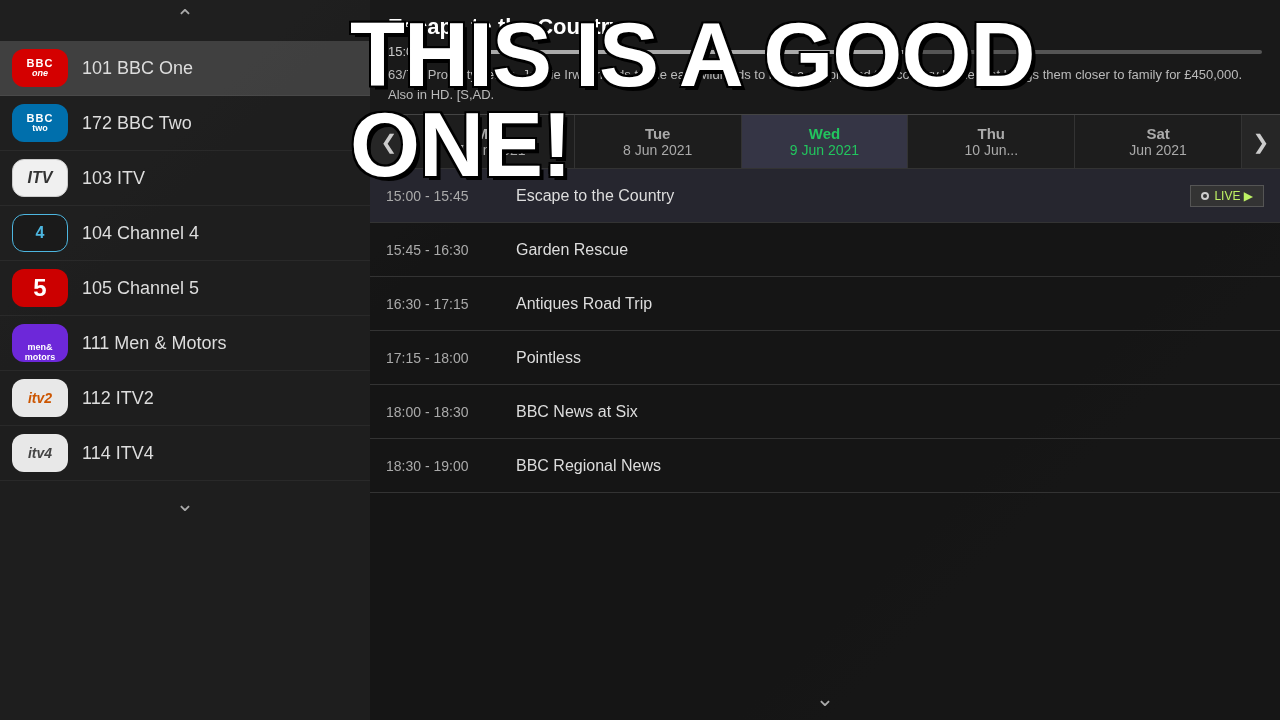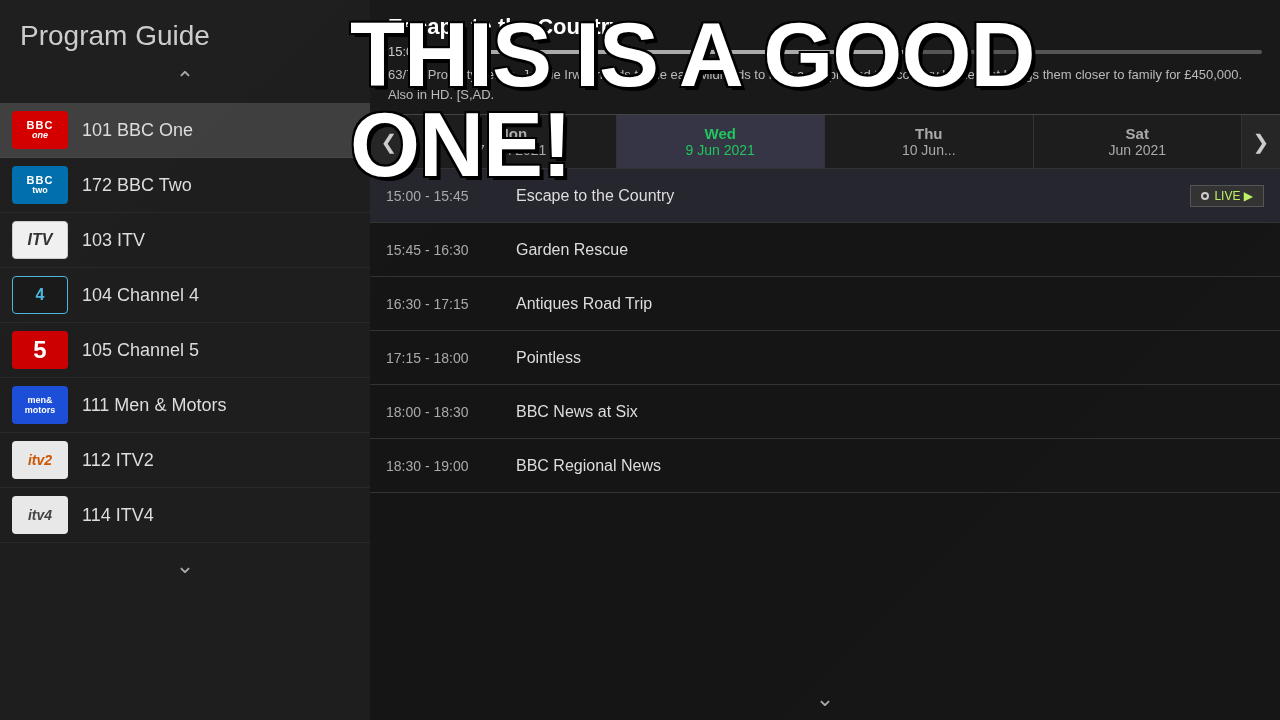--- a/index.html
+++ b/index.html
@@ -59,37 +59,37 @@
       transition: background 0.2s;
     }
 
     .channel-item.active {
       background: rgba(255,255,255,0.15);
     }
 
     .channel-logo {
       width: 56px;
       height: 38px;
-      border-radius: 4px;
+      border-radius: 12px;
       display: flex;
       align-items: center;
       justify-content: center;
       font-size: 11px;
       font-weight: bold;
       flex-shrink: 0;
       margin-right: 14px;
       overflow: hidden;
     }
 
     .logo-bbc1 { background: #d40000; color: white; font-size: 10px; }
     .logo-bbc2 { background: #006fac; color: white; font-size: 10px; }
     .logo-itv  { background: #f0f0f0; color: #333; border: 1px solid #ccc; }
     .logo-ch4  { background: #1a1a1a; color: #4db6e0; border: 1px solid #4db6e0; }
     .logo-ch5  { background: #cc0000; color: white; font-size: 20px; font-weight: 900; }
-    .logo-men  { background: #1d4ed8; color: white; font-size: 9px; }
+    .logo-men  { background: #6d28d9; color: white; font-size: 9px; align-items: flex-end; }
     .logo-itv2 { background: #e8e8e8; color: #cc5500; font-weight: 900; }
     .logo-itv3 { background: #e8e8e8; color: #006688; font-weight: 900; }
     .logo-itv4 { background: #e8e8e8; color: #444; font-weight: 900; }
 
     .channel-name {
       color: #dddddd;
       font-size: 18px;
     }
 
     .chevron-down {
@@ -335,21 +335,20 @@
 </head>
 <body>
 
 <div class="bg-overlay"></div>
 
 <div class="headline-overlay">
   <div class="headline-text">THIS IS A GOOD ONE!</div>
 </div>
 
 <div class="left-panel">
-  <h1 class="program-guide-title">Program Guide</h1>
   <div class="chevron-up">⌃</div>
   <ul class="channel-list">
 
   <li class="channel-item active">
         <div class="channel-logo logo-bbc1">
           <div class="bbc1-logo">
             <span class="bbc-text">BBC</span>
             <span class="one-text">one</span>
           </div>
         </div>
@@ -415,20 +414,21 @@
       </div>
     </div>
     <div class="program-detail-desc">63/70. Property series. Jonnie Irwin heads to the east Midlands to help a couple find the country home that brings them closer to family for £450,000. Also in HD. [S,AD.</div>
   </div>
 
   <div class="date-nav">
     <div class="nav-arrow">❮</div>
     <div class="date-tabs">
 
     <div class="date-tab"><span class="day-name">Mon</span><span>7 Jun 2021</span></div>
+        <div class="date-tab"><span class="day-name">Tue</span><span>8 Jun 2021</span></div>
         <div class="date-tab active"><span class="day-name">Wed</span><span>9 Jun 2021</span></div>
         <div class="date-tab"><span class="day-name">Thu</span><span>10 Jun...</span></div>
         <div class="date-tab"><span class="day-name">Sat</span><span>Jun 2021</span></div>
       </div>
     <div class="nav-arrow">❯</div>
   </div>
 
   <div class="program-rows">
 
   <div class="program-row current">

